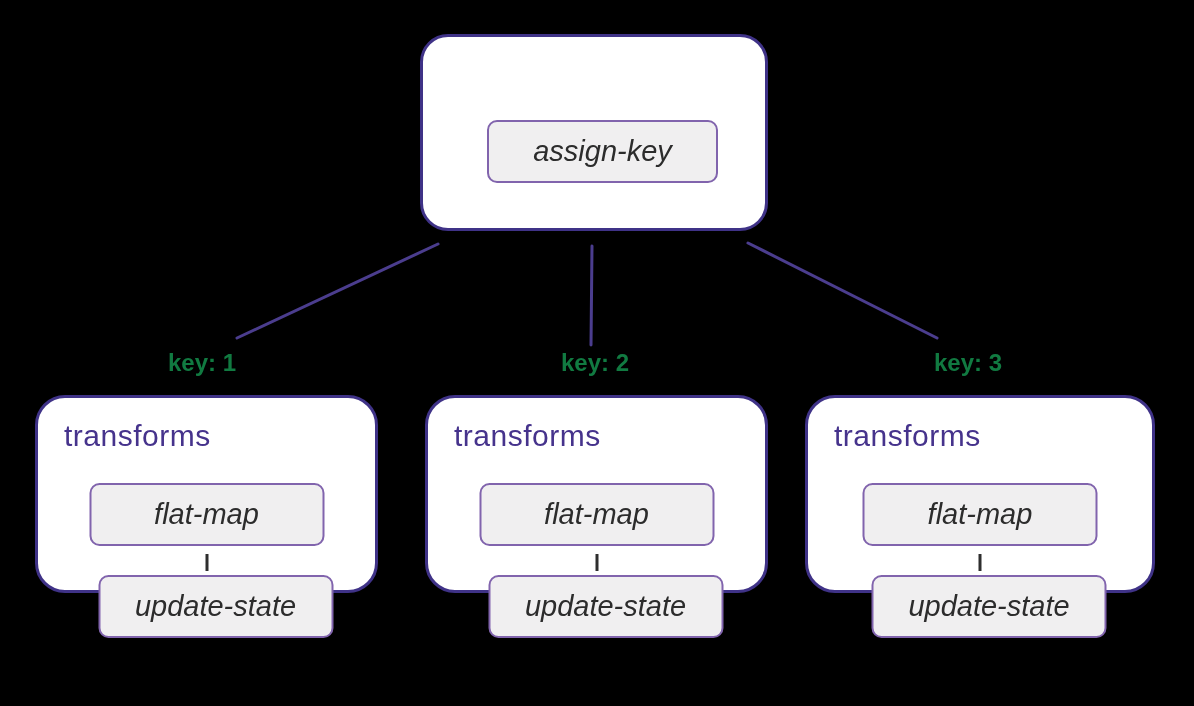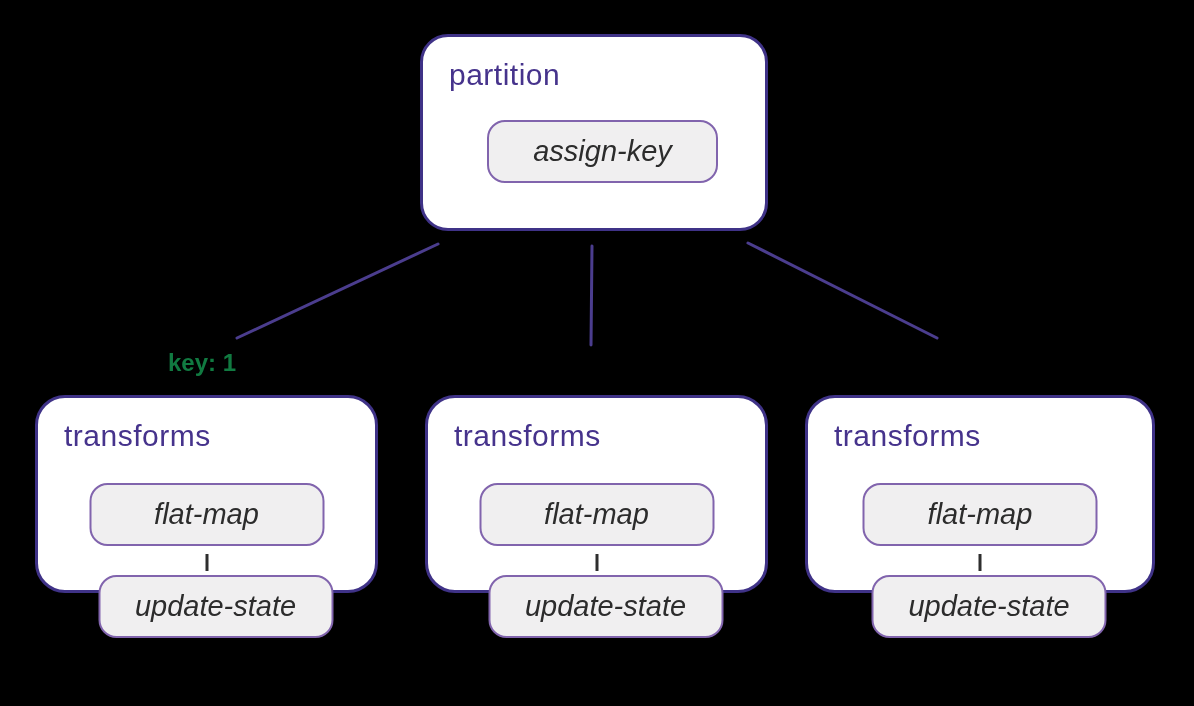--- a/index.html
+++ b/index.html
@@ -39,21 +39,21 @@
     font-weight: 500;
     letter-spacing: 0.5px;
     color: var(--label-purple);
     white-space: nowrap;
   }
   .op-box {
     position: absolute;
     width: 235px; height: 63px;
     background: var(--op-fill);
     border: 2px solid var(--op-border);
-    border-radius: 18px;
+    border-radius: 10px;
     display: flex; align-items: center; justify-content: center;
   }
   .op-label {
     font-style: italic;
     font-size: 29px;
     font-weight: 500;
     color: var(--op-text);
     white-space: nowrap;
   }
   .centered { left: 50%; transform: translateX(-50%); align-items: center; }
@@ -95,27 +95,28 @@
 
 <div class="stage">
 
   <svg class="edges" viewBox="0 0 1194 706">
     <line x1="438" y1="244" x2="237" y2="338"></line>
     <line x1="592" y1="246" x2="591" y2="345"></line>
     <line x1="748" y1="243" x2="937" y2="338"></line>
   </svg>
 
   <div class="group-box" id="partition-box">
-    <div class="group-title">partition</div>
     <div class="op-box" id="assign-key-box">
       <span class="op-label">assign-key</span>
     </div>
   </div>
 
   <div class="key-label" id="key-label-1">key: 1</div>
+  <div class="key-label" id="key-label-2">key: 2</div>
+  <div class="key-label" id="key-label-3">key: 3</div>
 
   <div class="group-box transforms-box" id="transforms-box-1">
     <div class="group-title">transforms</div>
     <div class="op-box centered op-flat-map">
       <span class="op-label">flat-map</span>
     </div>
     <div class="op-connector"></div>
     <div class="op-box centered op-update-state">
       <span class="op-label">update-state</span>
     </div>

